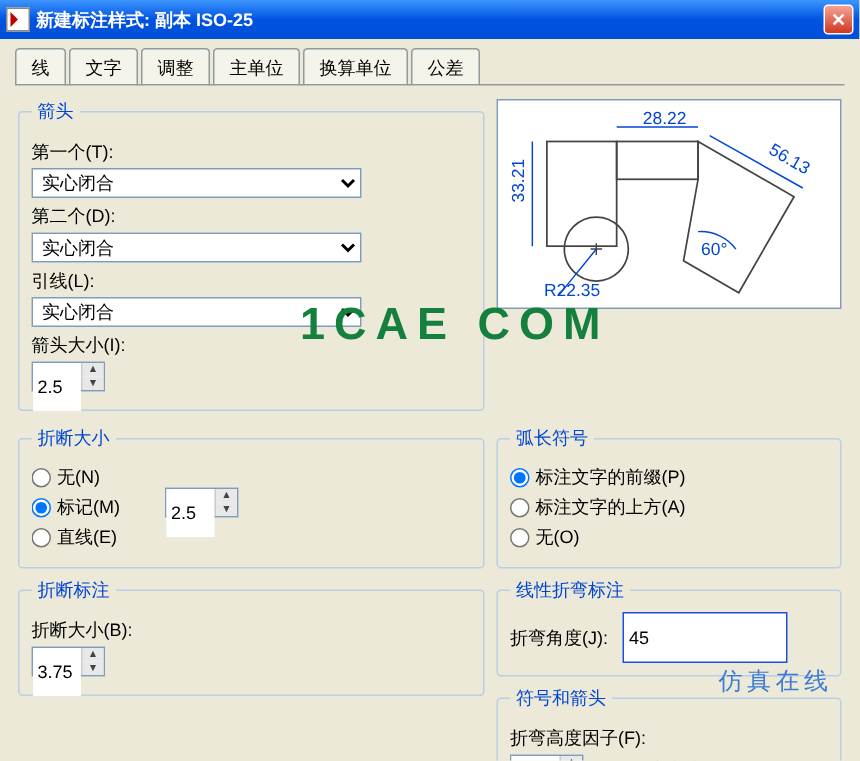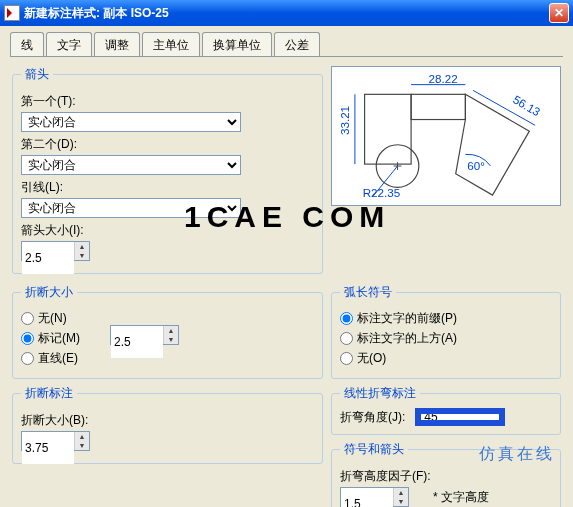--- a/index.html
+++ b/index.html
@@ -22,36 +22,36 @@
 .col-right { flex: 0 0 230px; }
 
 fieldset { border: 1px solid #b8cfe5; border-radius: 3px; padding: 6px 8px 8px; margin-bottom: 6px; }
 legend { color: #0046d5; padding: 0 4px; }
 
 .field-label { margin: 4px 0 2px; }
 .select-wrap { display: flex; align-items: stretch; }
 select.wide { width: 220px; height: 20px; border: 1px solid #7f9db9; background: white; padding: 0 2px; }
 
 .spin { display: inline-flex; border: 1px solid #7f9db9; background: white; height: 20px; }
-.spin input { border: none; width: 52px; padding: 16px 3px; outline: none; }
+.spin input { border: none; width: 32px; padding: 16px 3px; outline: none; }
 .spin-btns { display: flex; flex-direction: column; width: 15px; }
 .spin-btns div { flex: 1; background: #e8e8e8; border-left: 1px solid #ccc; font-size: 7px; display: flex; align-items: center; justify-content: center; cursor: pointer; color: #444; }
 
 .radio-row { display: flex; align-items: center; margin: 3px 0; }
 .radio-row input[type=radio] { margin-right: 4px; }
 
 .preview { border: 1px solid #7f9db9; background: white; height: 140px; width: 100%; position: relative; padding: 6px; }
 .preview svg { width: 100%; height: 100%; }
 
 .inline-label-field { display: flex; align-items: center; gap: 10px; }
 .inline-label-field .lbl { flex: 0 0 auto; }
-.inline-label-field input.box { width: 90px; height: 18px; border: 6px solid #1d4ed8; padding: 3px 3px; }
+.inline-label-field input.box { width: 110px; height: 18px; border: 1px solid #1d4ed8; padding: 16px 3px; }
 
 .watermark { position: absolute; right: 18px; bottom: 42px; color: #2a6fd6; font-size: 16px; letter-spacing: 3px; pointer-events: none; opacity: 0.9; }
-.faded { position: absolute; left: 184px; top: 200px; color: #000000; font-size: 30px; pointer-events: none; font-weight: bold; letter-spacing: 6px; }
+.faded { position: absolute; left: 200px; top: 200px; color: #15803d; font-size: 30px; pointer-events: none; font-weight: bold; letter-spacing: 6px; }
 
 .star { margin: 0 4px; }
 </style>
 </head>
 <body>
 
 <div class="titlebar">
   <span class="icon"></span>
   <span class="title">新建标注样式: 副本 ISO-25</span>
   <div class="close-btn">

